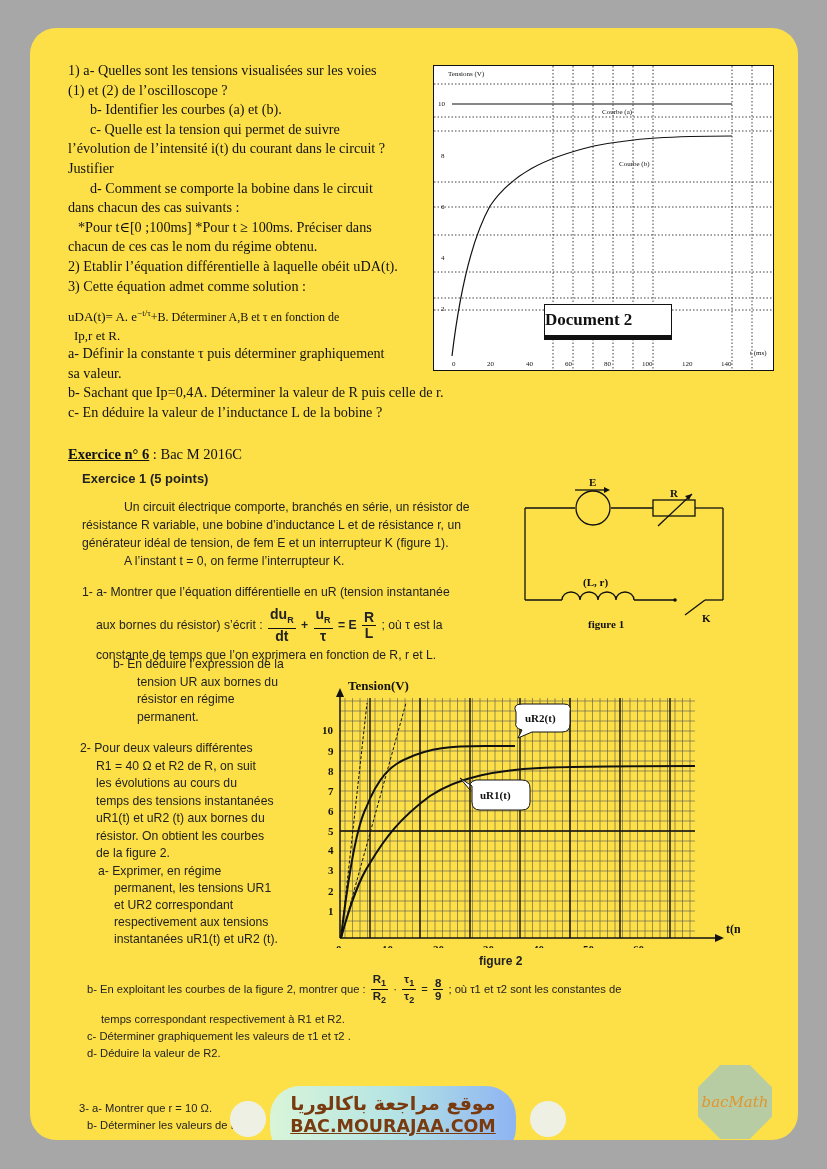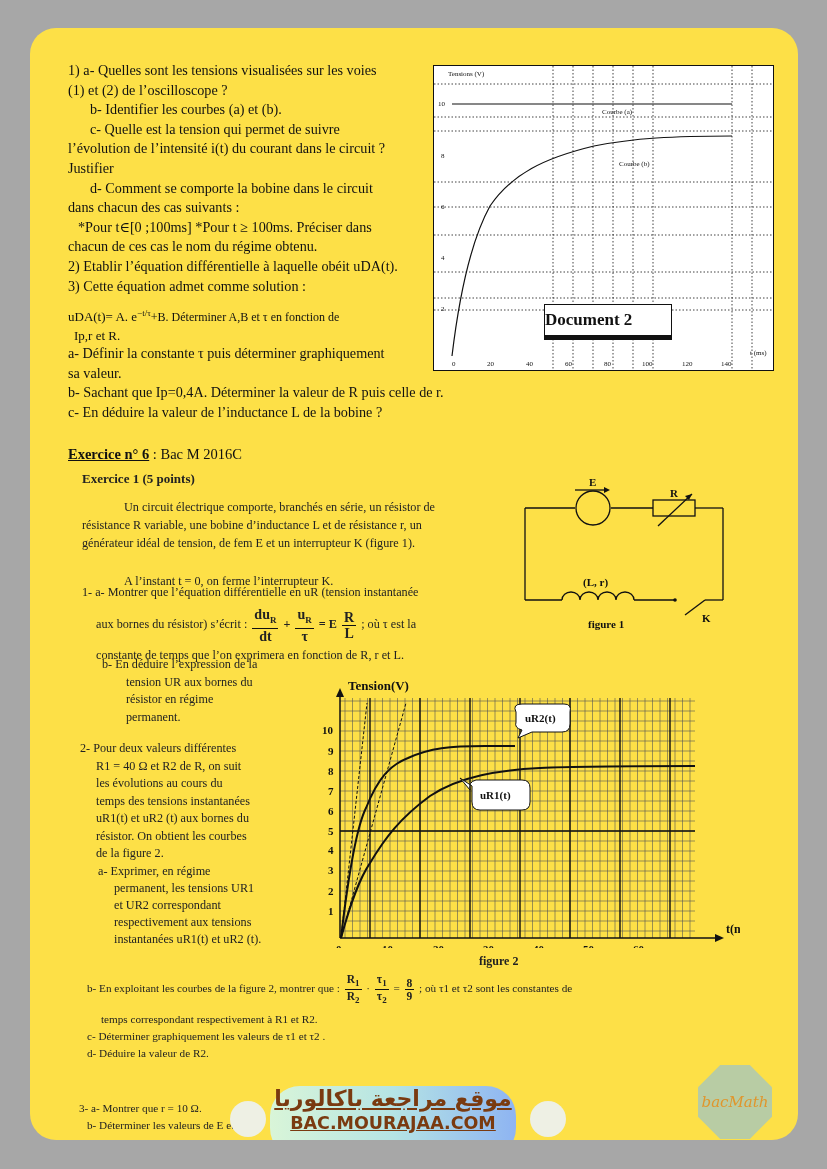--- a/index.html
+++ b/index.html
@@ -7,28 +7,28 @@
   .page{position:absolute;left:30px;top:28px;width:768px;height:1112px;background:#fde047;border-radius:26px;overflow:hidden;}
   .abs{position:absolute;}
   .q{font-size:14.2px;line-height:19.6px;white-space:nowrap;}
   .ind{padding-left:22px;}
   sub{font-size:9px;}
   .doc2{position:absolute;left:403px;top:37px;width:339px;height:304px;border:1px solid #111;background:#fff;}
   .doc2 svg{position:absolute;left:0;top:0;}
   .doc2-label{position:absolute;left:110px;top:238px;width:126px;height:30px;border:1px solid #111;border-bottom:5px solid #111;background:#fff;font-family:"Liberation Serif",serif;font-weight:bold;font-size:17px;line-height:30px;text-align:left;}
   .ex-title{position:absolute;left:38px;top:418px;font-size:14.5px;}
   .ex-title u{font-weight:bold;text-align:right;}
-  .ex2{font-family:Liberation Serif, serif;font-size:12.2px;color:#222;}
+  .ex2{font-family:Liberation Sans, sans-serif;font-size:12.2px;color:#222;}
   .b{font-weight:bold;}
   .frac{display:inline-block;vertical-align:middle;text-align:center;font-weight:bold;font-size:14px;line-height:15px;margin:0 2px;}
   .frac span{display:block;}
   .frac .num{border-bottom:1.3px solid #111;padding:0 2px;}
   .frac.s{font-size:11.5px;line-height:12px;}
   .banner{position:absolute;left:240px;top:1058px;width:246px;height:72px;border-radius:30px;background:linear-gradient(90deg,#d9f5d8 0%,#b5e4e4 50%,#8eb4f2 100%);text-align:center;}
-  .banner .ar{font-family:"DejaVu Sans",sans-serif;font-weight:bold;font-size:22px;color:#7a3a10;text-decoration:underline;direction:rtl;}
+  .banner .ar{font-family:"DejaVu Sans",sans-serif;font-weight:bold;font-size:19px;color:#7a3a10;margin-top:6px;direction:rtl;}
   .banner .en{font-family:"DejaVu Sans",sans-serif;font-weight:bold;font-size:17.5px;color:#7a3a10;text-decoration:underline;margin-top:2px;}
   .logo-circ{position:absolute;width:36px;height:36px;border-radius:50%;background:#eef0e4;}
   .bacmath{position:absolute;left:668px;top:1037px;width:74px;height:74px;background:#b8cca4;clip-path:polygon(30% 0,70% 0,100% 30%,100% 70%,70% 100%,30% 100%,0 70%,0 30%);text-align:center;font-family:"DejaVu Serif",serif;font-style:italic;color:#e0962c;font-size:15px;line-height:74px;}
 </style>
 </head>
 <body>
 
 <div class="page">
 
   <div class="abs q" style="left:38px;top:33px;">
@@ -103,21 +103,21 @@
   <div class="ex-title">
     <u>Exercice n° 6</u><span> : Bac M 2016C</span>
   </div>
 
   <div class="abs ex2 b" style="left:52px;top:443px;font-size:13px;">Exercice 1 (5 points)</div>
 
   <div class="abs ex2" style="left:52px;top:470px;width:432px;line-height:18px;text-align:justify;">
     <div style="padding-left:42px;">Un circuit électrique comporte, branchés en série, un résistor de</div>
     <div>résistance R variable, une bobine d’inductance L et de résistance r, un</div>
     <div>générateur idéal de tension, de fem E et un interrupteur K (figure 1).</div>
-    <div style="padding-left:42px;margin-top:20px;">A l’instant t = 0, on ferme l’interrupteur K.</div>
+    <div style="padding-left:42px;margin-top:0;">A l’instant t = 0, on ferme l’interrupteur K.</div>
   </div>
 
   <div class="abs" style="left:490px;top:442px;width:210px;height:165px;">
     <svg width="210" height="165" viewBox="0 0 210 165">
       <g stroke="#111" stroke-width="1.3" fill="none">
         <line x1="5" y1="38" x2="55" y2="38"></line>
         <circle cx="73" cy="38" r="17"></circle>
         <line x1="91" y1="38" x2="133" y2="38"></line>
         <rect x="133" y="30" width="42" height="16"></rect>
         <line x1="175" y1="38" x2="203" y2="38"></line>
@@ -151,21 +151,21 @@
       <span class="frac"><span class="num">du<sub>R</sub></span><span>dt</span></span>
       <b>+</b>
       <span class="frac"><span class="num">u<sub>R</sub></span><span>τ</span></span>
       <b>= E</b>
       <span class="frac"><span class="num">R</span><span>L</span></span>
       <span>; où τ est la</span>
     </div>
     <div style="padding-left:14px;margin-top:2px;">constante de temps que l’on exprimera en fonction de  R, r et L.</div>
   </div>
 
-  <div class="abs ex2" style="left:72px;top:628px;width:188px;line-height:17.5px;">
+  <div class="abs ex2" style="left:83px;top:628px;width:188px;line-height:17.5px;">
     <div>b- En déduire l’expression de la</div>
     <div style="padding-left:24px;">tension UR aux bornes du</div>
     <div style="padding-left:24px;">résistor      en      régime</div>
     <div style="padding-left:24px;">permanent.</div>
   </div>
 
   <div class="abs ex2" style="left:50px;top:712px;width:208px;line-height:17.5px;">
     <div>2- Pour deux valeurs différentes</div>
     <div style="padding-left:16px;">R1 = 40 Ω et R2 de R, on suit</div>
     <div style="padding-left:16px;">les évolutions au cours du</div>

